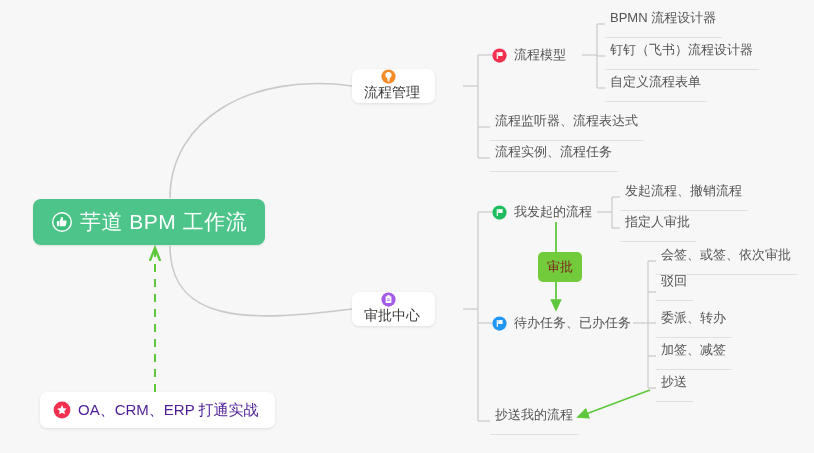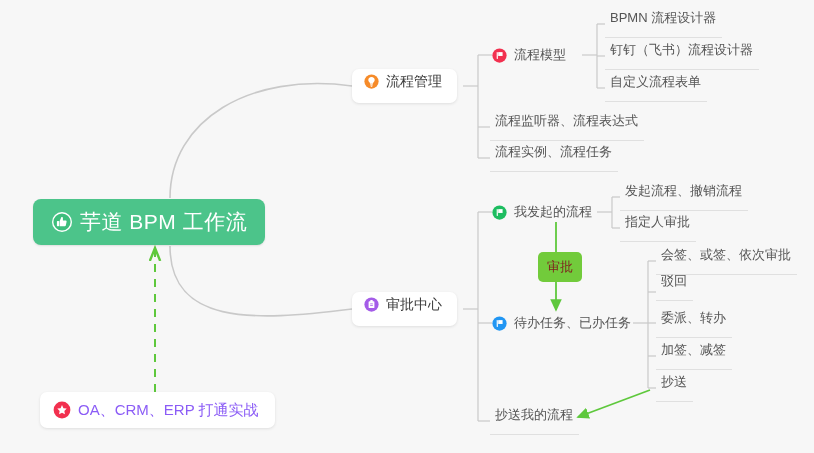--- a/index.html
+++ b/index.html
@@ -51,36 +51,37 @@
     letter-spacing: 0.5px;
   }
 
   
   .branch-node {
     background: #ffffff;
     border-radius: 7px;
     padding: 0 15px 9px 12px;
     height: 34px;
     box-shadow: 0 1px 3px rgba(0,0,0,0.10);
+    flex-direction: column;
   }
   .branch-label {
     color: #3b3b3b;
     font-size: 14px;
   }
 
   
   .card-node {
     background: #ffffff;
     border-radius: 7px;
     padding: 0 16px 0 13px;
     height: 36px;
     box-shadow: 0 1px 3px rgba(0,0,0,0.10);
   }
   .card-label {
-    color: #8b5cf6;
+    color: #4c1d95;
     font-size: 15px;
   }
 
   
   .leaf-node {
     border-bottom: 1px solid #e0e0e0;
     height: 28px;
     padding: 0 6px 11px 5px;
     color: #555555;
     font-size: 13px;

